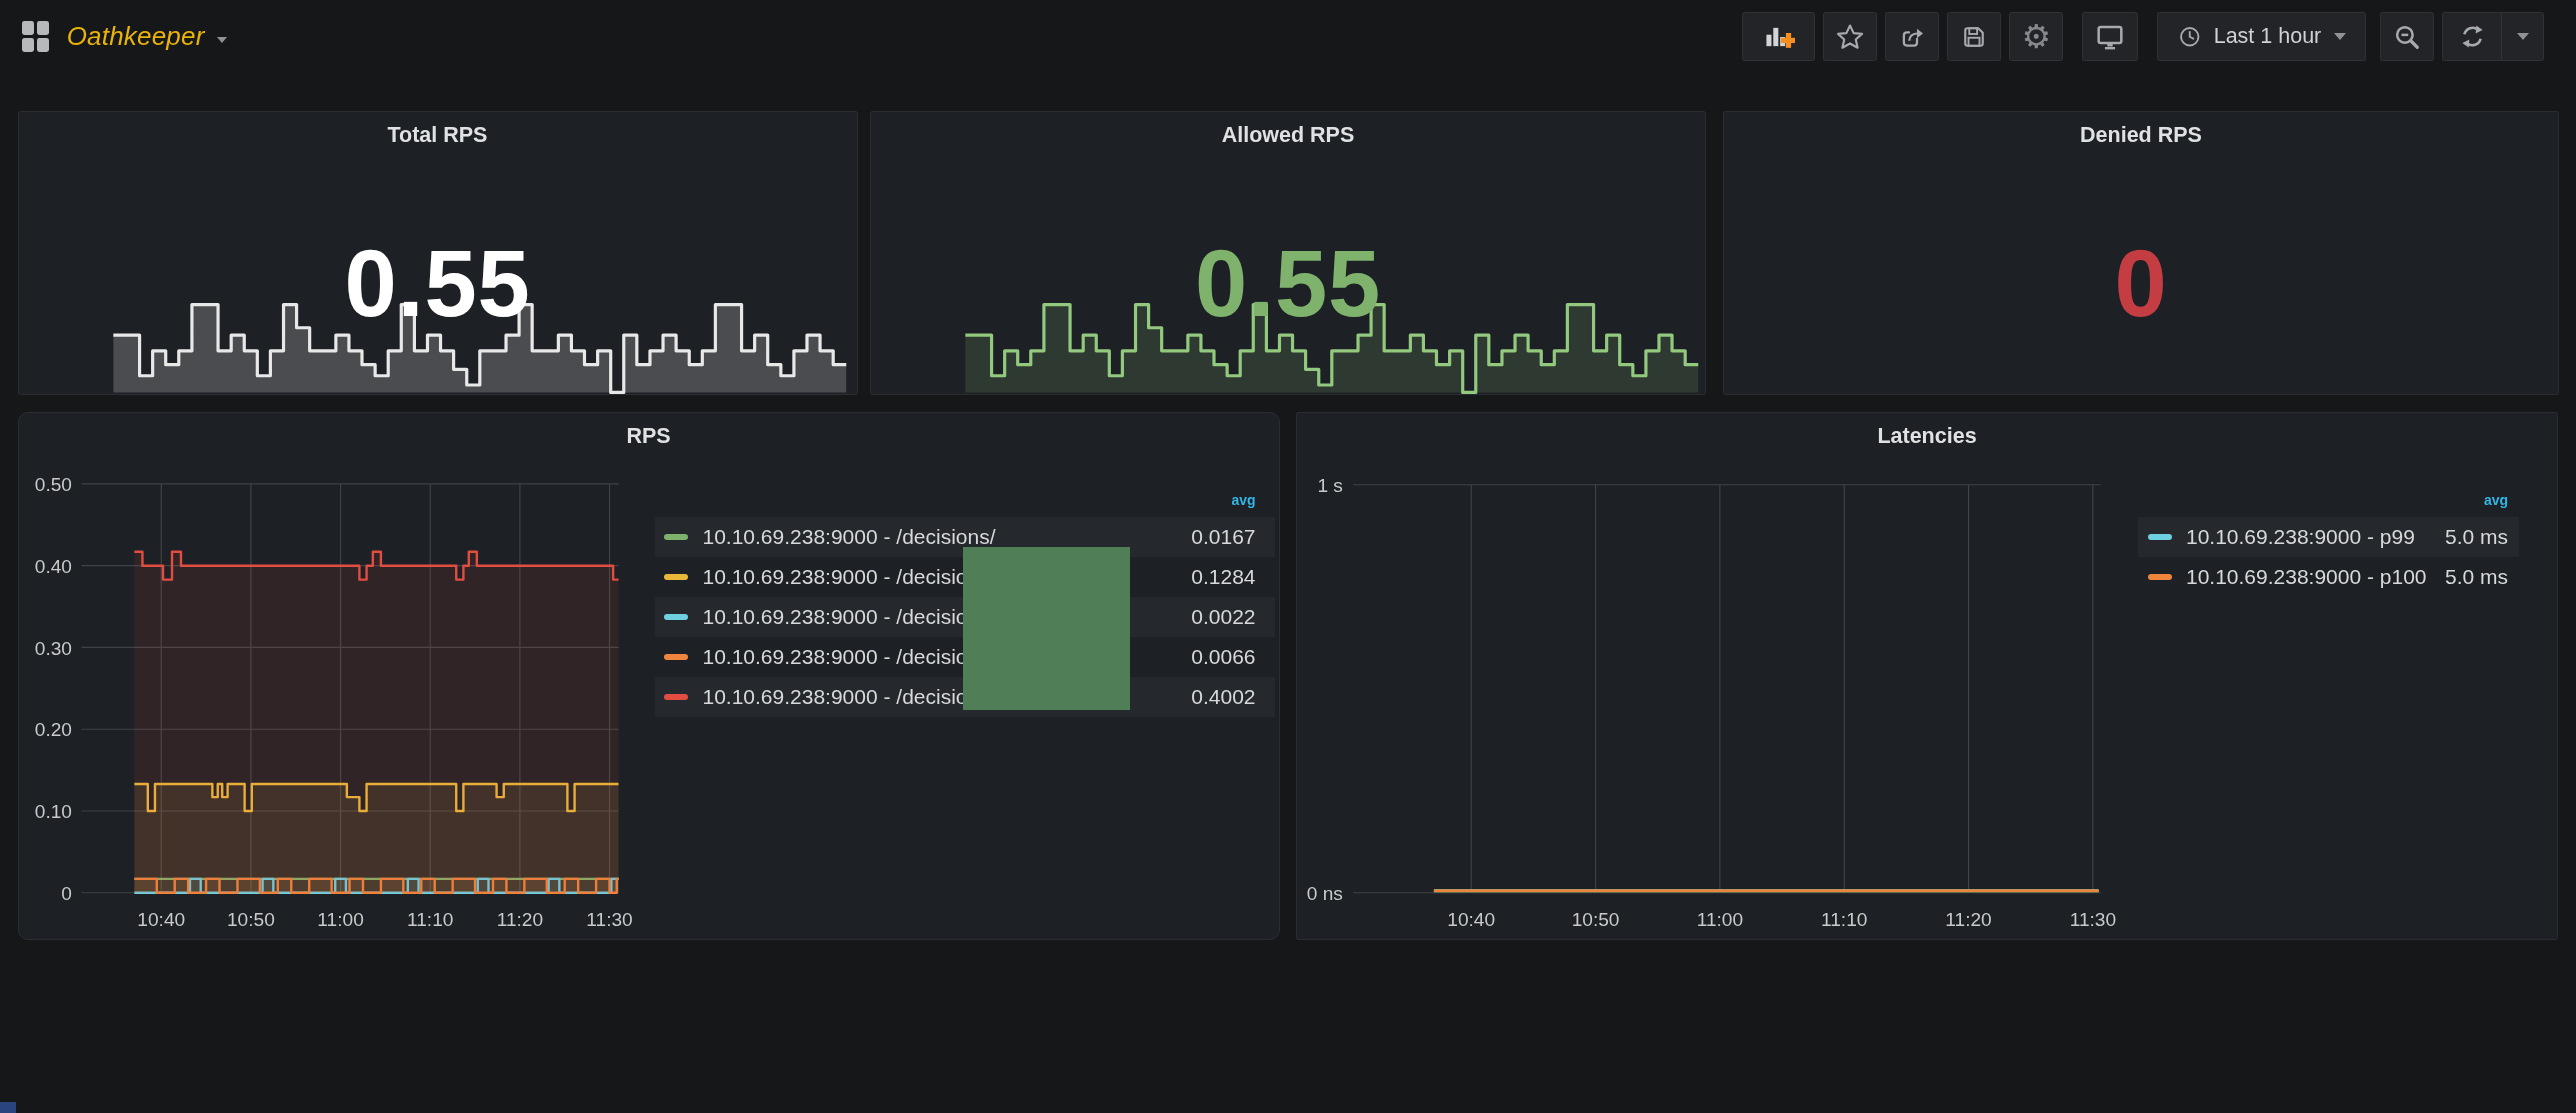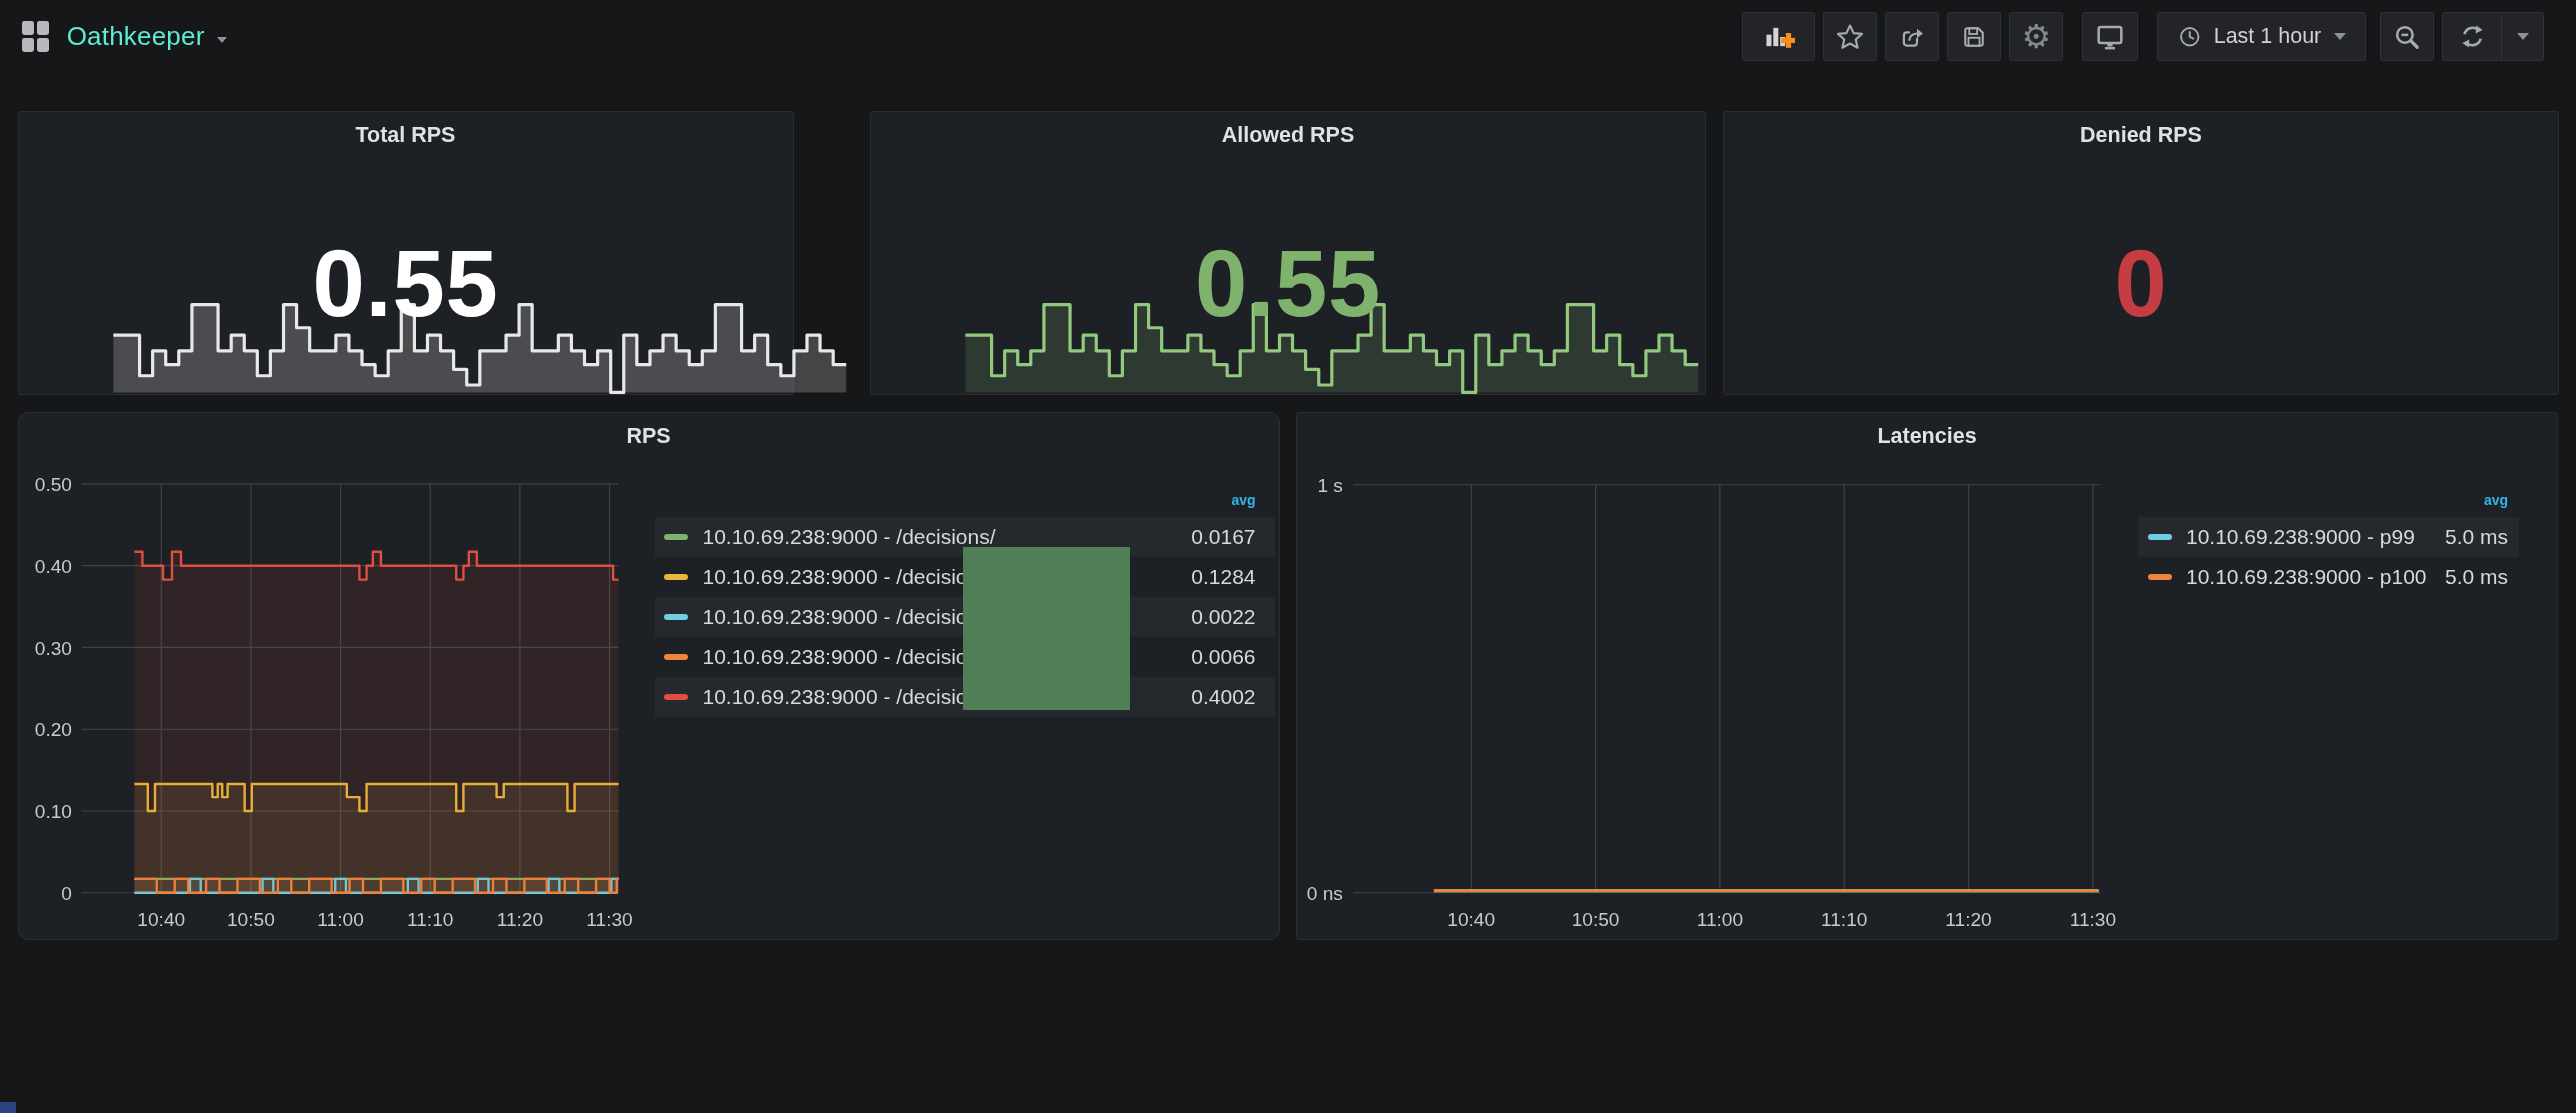--- a/index.html
+++ b/index.html
@@ -4,39 +4,39 @@
 <style>
   html,body{margin:0;padding:0;background:#151719;}
   body{width:2576px;height:1113px;position:relative;overflow:hidden;
        font-family:"Liberation Sans","DejaVu Sans",sans-serif;color:#d8d9da;}
 
   
   .navbar{position:absolute;top:0;left:0;width:100%;height:73px;background:#161719;}
   .nav-left{position:absolute;left:22px;top:0;height:73px;display:flex;align-items:center;}
   .grid-icon{display:grid;grid-template-columns:12px 12px;grid-template-rows:13.6px 13.6px;gap:3.2px;}
   .grid-icon span{background:#b7b9bc;border-radius:2.4px;}
-  .dash-title{font-size:26px;color:#5eead4;margin:0 12.8px 0 17.5px;font-weight:400;letter-spacing:0.2px;}
+  .dash-title{font-size:26px;color:#eab308;margin:0 12.8px 0 17.5px;font-weight:400;letter-spacing:0.2px;font-style:italic;}
   .caret{width:0;height:0;border-left:6.4px solid transparent;border-right:6.4px solid transparent;
          border-top:7.2px solid #8e9297;display:inline-block;}
   .caret.small{border-left-width:5.6px;border-right-width:5.6px;border-top-width:6.4px;margin-top:6.4px;}
   .nav-right{position:absolute;right:32px;top:12px;display:flex;align-items:center;height:49px;}
   .navbtn{height:49px;min-width:54px;padding:0 11px;display:flex;align-items:center;justify-content:center;
           background:#222428;border:0.8px solid #2f3236;border-radius:2.4px;margin-left:8px;box-sizing:border-box;cursor:pointer;}
   .navbtn svg{display:block;}
   .gap-lg{margin-left:19px;}
   .timepick{padding:0 19px;}
   .timepick .tp-label{font-size:21.5px;color:#cfd1d4;margin:0 12.8px 0 11px;}
   .split{padding:0;}
   .split .seg{height:49px;display:flex;align-items:center;justify-content:center;padding:0 14.4px;}
   .split .seg+.seg{border-left:0.8px solid #2f3236;}
   .gear-glyph{font-family:"DejaVu Sans",sans-serif;font-size:33px;color:#85888d;line-height:1;}
 
   
   .panel{position:absolute;background:#1d2024;border:0.8px solid #2a2d31;border-radius:2.4px;box-sizing:border-box;}
-  .p-total  {left:17.5px;  top:111px; width:776px; height:284px;}
+  .p-total  {left:17.5px;  top:111px; width:840px; height:284px;}
   .p-allowed{left:870px;top:111px; width:836px; height:284px;}
   .p-denied {left:1723px;top:111px; width:836px; height:284px;}
   .p-rps    {left:17.5px;  top:412px; width:1262px; height:528px;border-radius:10px;}
   .p-lat    {left:1296px;top:412px; width:1262px; height:528px;}
   .panel-title{position:absolute;top:11px;left:0;right:0;text-align:center;
                font-size:21.5px;font-weight:600;color:#e0e1e3;cursor:pointer;}
   .stat-value{position:absolute;top:118px;left:0;right:0;text-align:center;
               font-size:94px;font-weight:700;letter-spacing:0.8px;z-index:2;}
   .spark{position:absolute;left:0;top:0;z-index:1;}
   .plot{position:absolute;left:0;top:0;}

